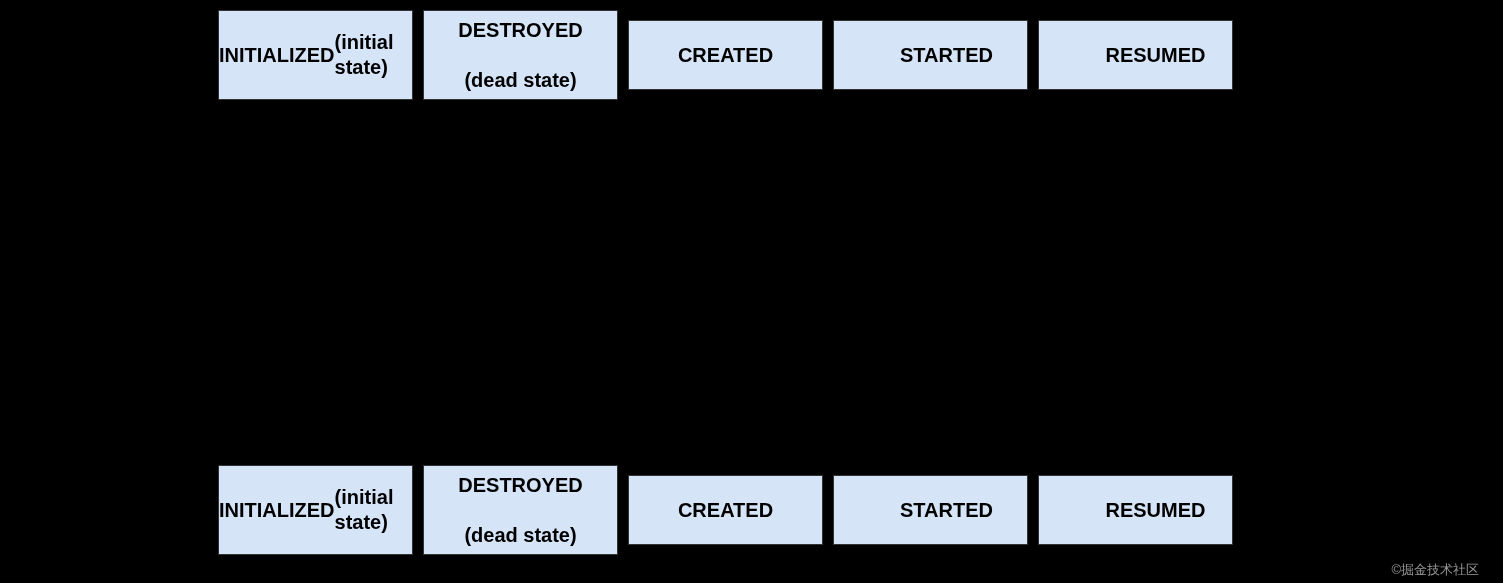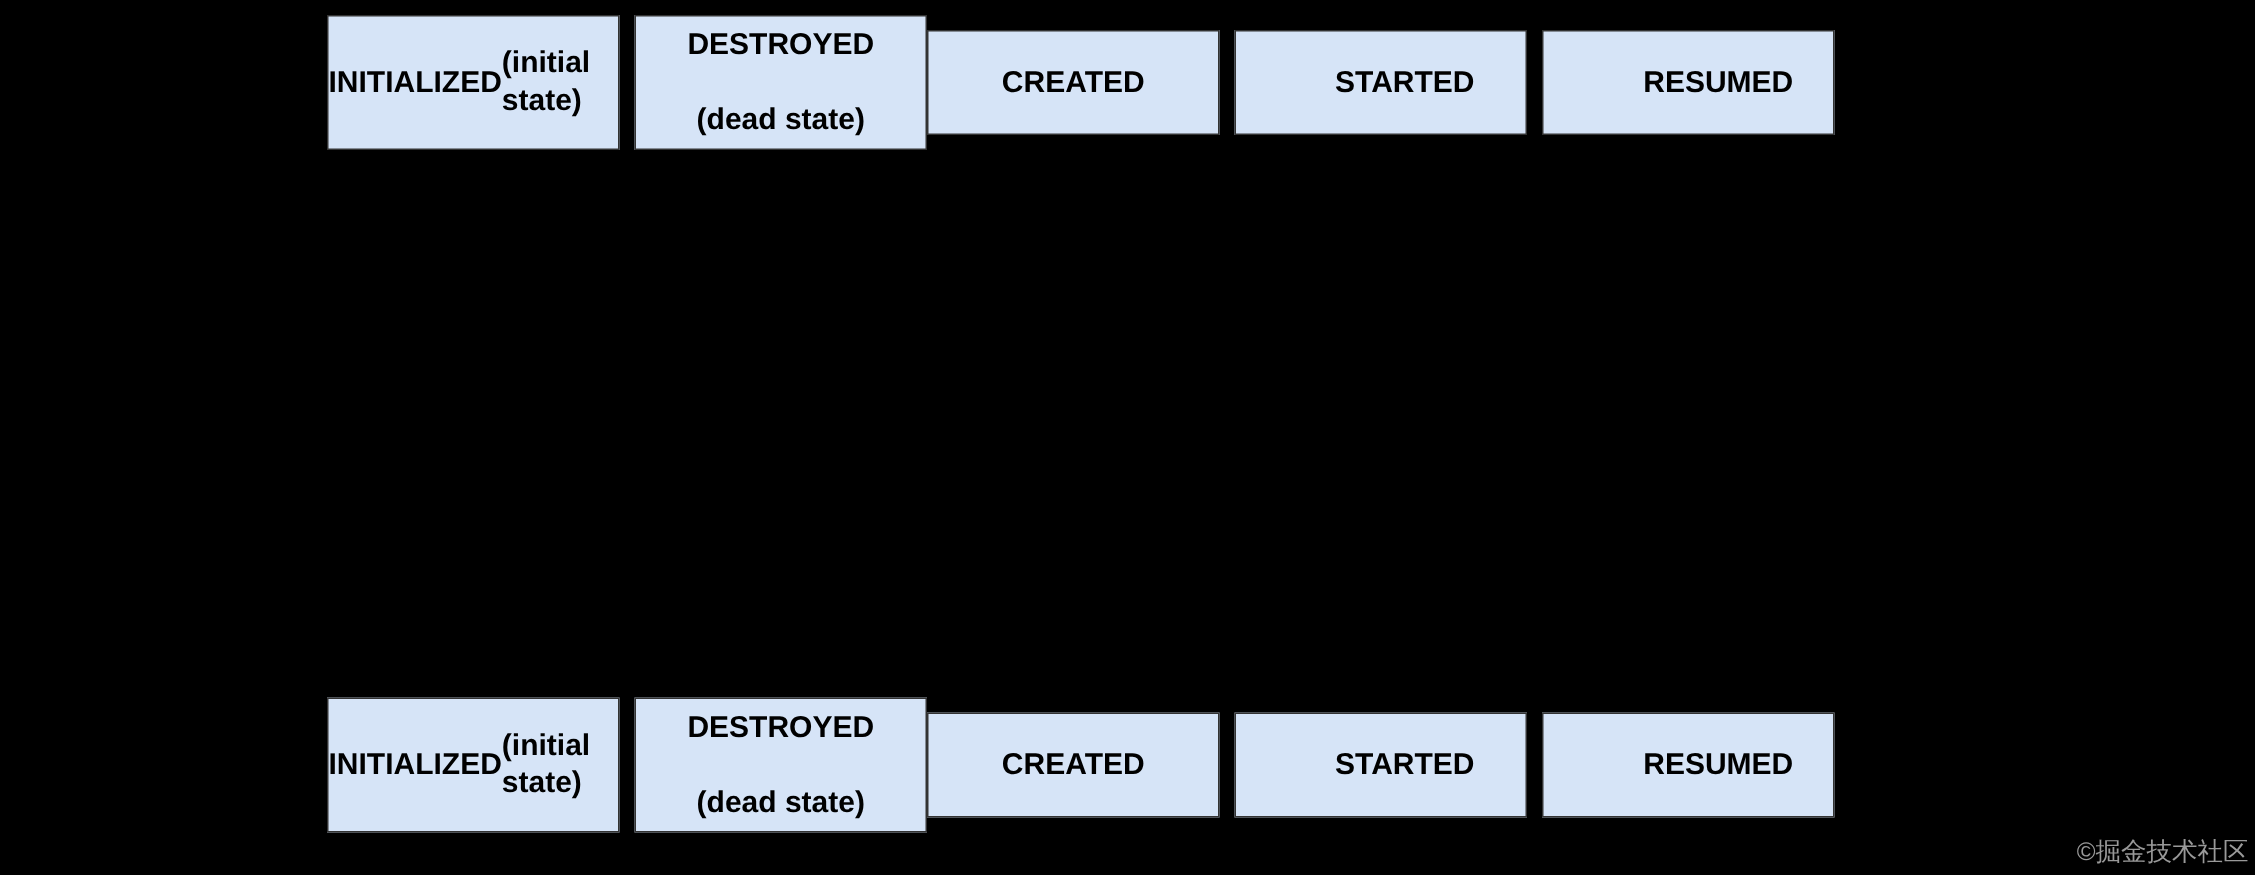--- a/index.html
+++ b/index.html
@@ -61,42 +61,43 @@
     .box-destroyed {
       width: 195px;
       height: 90px;
       margin-left: 10px;
       flex-direction: column;
     }
 
     .box-created {
       width: 195px;
       height: 70px;
+      margin-left: 10px;
     }
 
     .box-started {
       width: 195px;
       height: 70px;
       margin-left: 10px;
       padding-left: 32px;
     }
 
     .box-resumed {
       width: 195px;
       height: 70px;
       margin-left: 10px;
       padding-left: 40px;
     }
 
     .watermark {
       position: absolute;
       bottom: 4px;
-      right: 4px;
+      right: 24px;
       color: #999999;
-      font-size: 17px;
+      font-size: 13px;
     }
   </style>
 </head>
 <body>
 
 <div class="diagram-container">
 
   <div class="row row-top">
     <div class="state-box box-initialized">
       <span>INITIALIZED</span>

